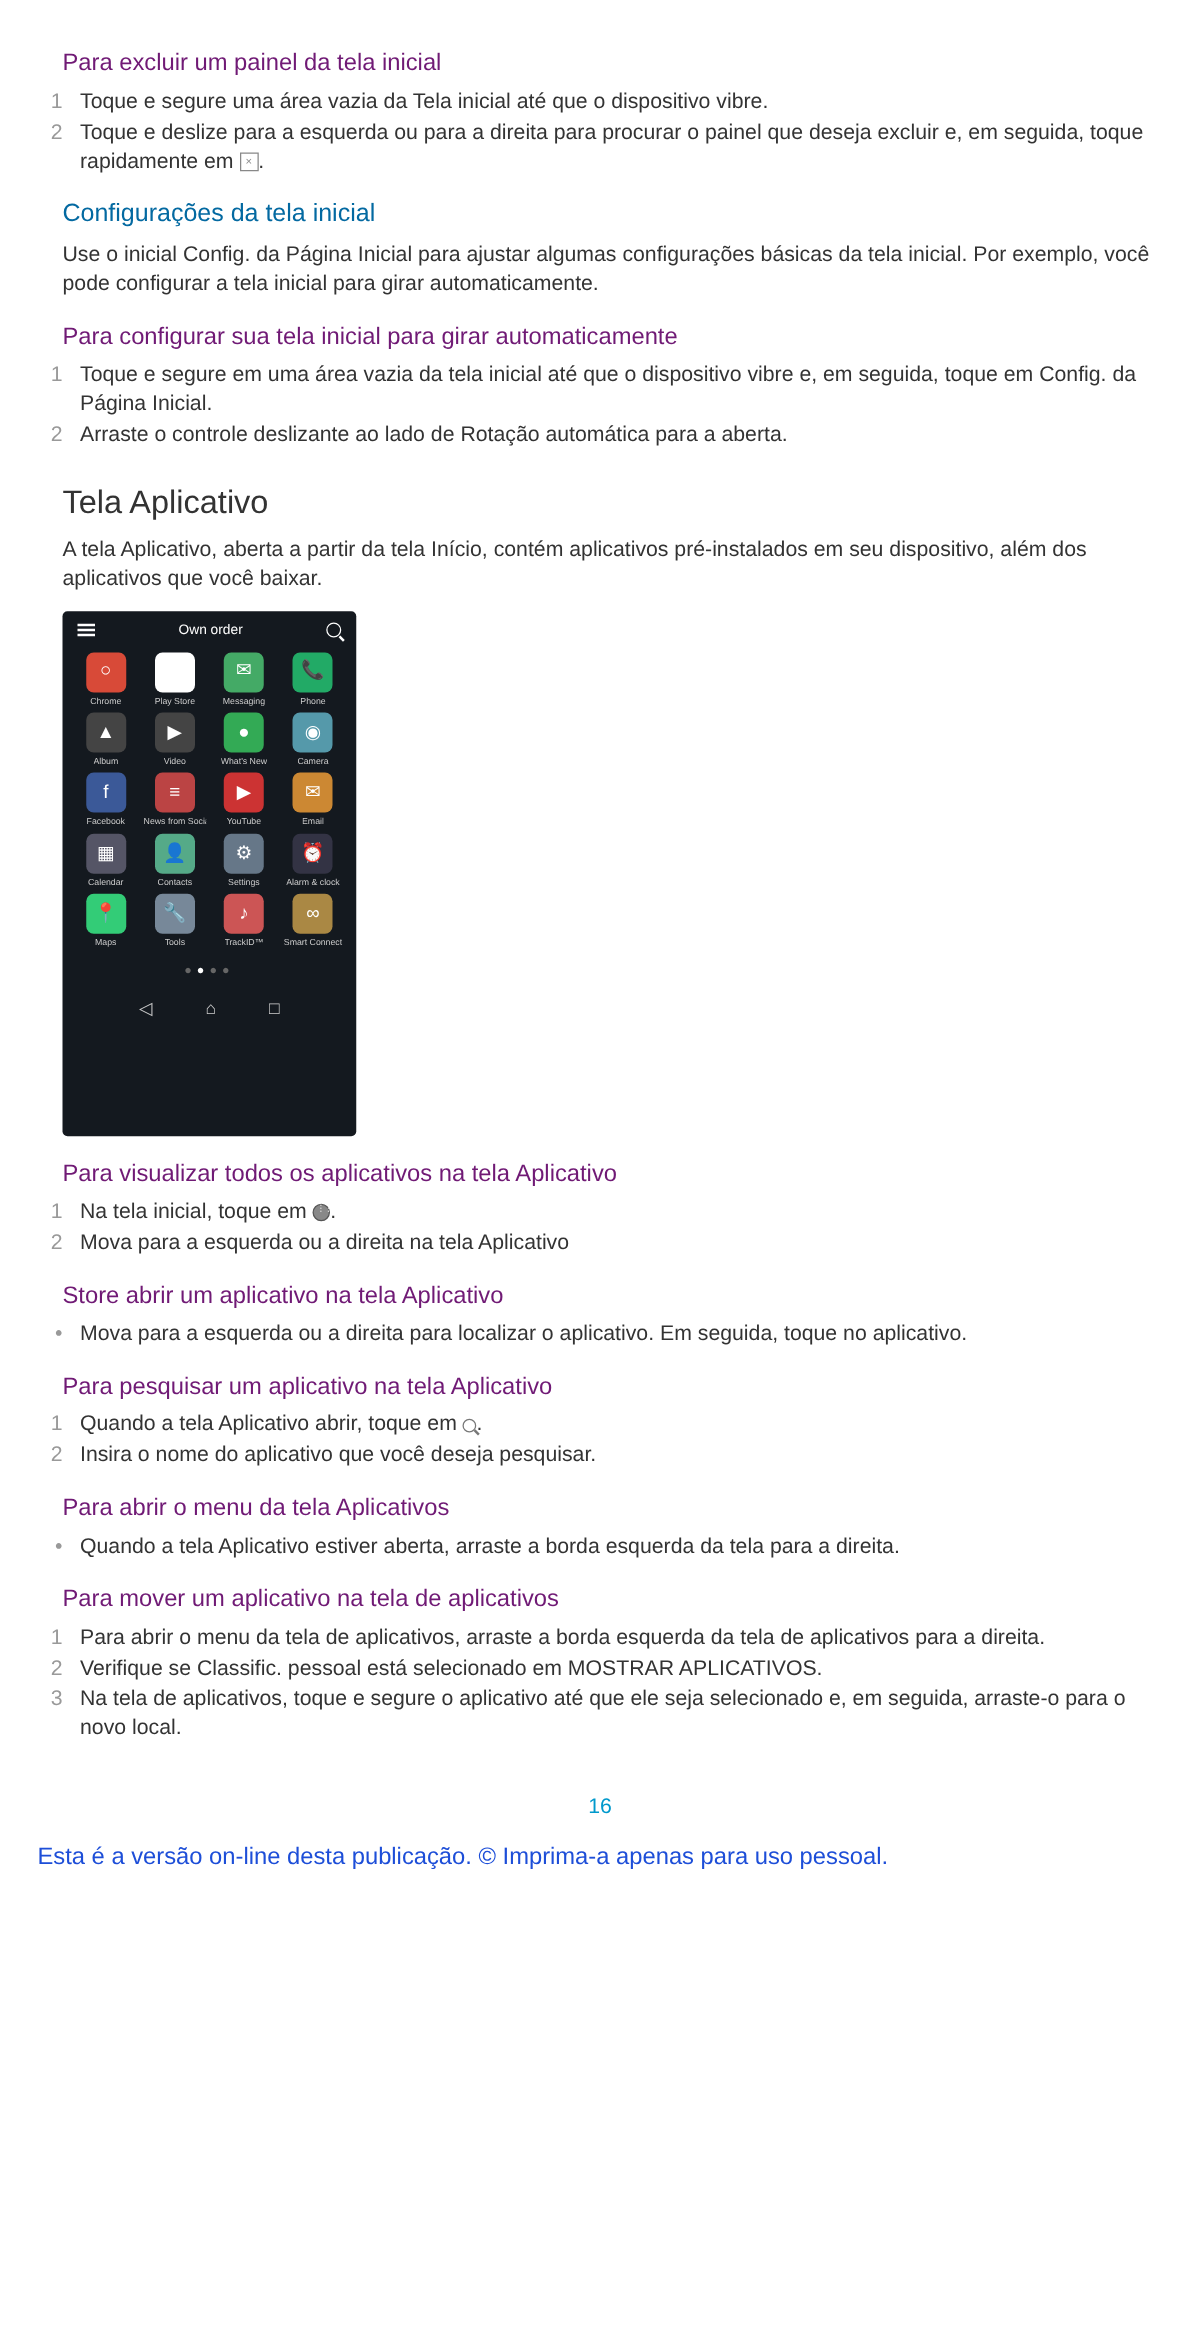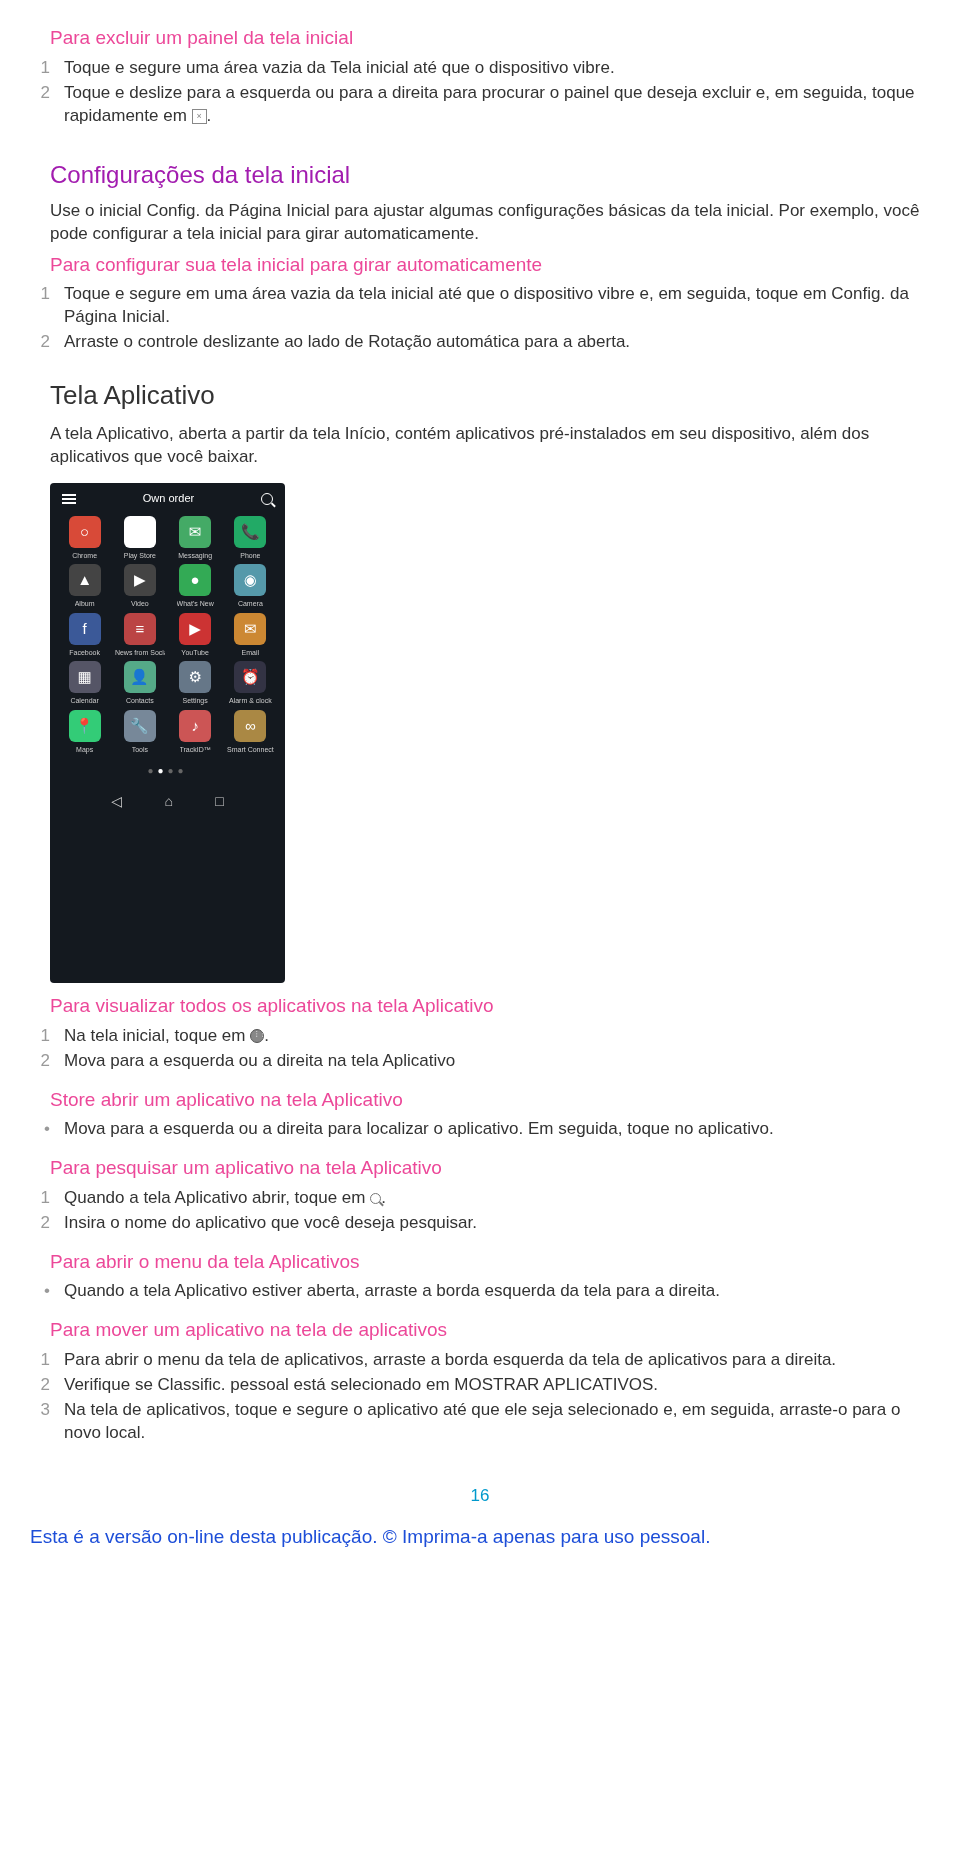--- a/index.html
+++ b/index.html
@@ -1,26 +1,26 @@
 <!DOCTYPE html>
 <html><head>
 <meta charset="utf-8">
 <style>
 body{font-family:Arial,Helvetica,sans-serif;font-size:17px;line-height:1.35;color:#333;margin:0;padding:20px 30px 12px 30px;max-width:960px;box-sizing:border-box}
-.blue-head{color:#ec4899;font-size:19px;margin:5px 0 6px 20px}
-.sub-head{color:#a21caf;font-size:24px;margin:32px 0 8px 20px}
+.blue-head{color:#701a75;font-size:19px;margin:18px 0 6px 20px}
+.sub-head{color:#0369a1;font-size:20px;margin:18px 0 8px 20px}
 .big-head{color:#333;font-size:26px;font-weight:normal;margin:24px 0 10px 20px}
 ol{list-style:none;margin:4px 0 14px 0;padding:0}
 ol li{display:flex;margin:2px 0}
 .num{color:#999;min-width:20px;text-align:right;margin-right:14px;flex-shrink:0}
 .bul{color:#999;min-width:20px;text-align:right;margin-right:14px;flex-shrink:0}
 .txt{flex:1}
 p{margin:6px 0 6px 20px}
 b{font-weight:normal}
-.ph{width:235px;height:500px;background:#14191f;border-radius:4px;margin:14px 0 10px 20px;position:relative;color:#bbb;font-size:8px;text-align:center}
+.ph{width:235px;height:420px;background:#14191f;border-radius:4px;margin:14px 0 10px 20px;position:relative;color:#bbb;font-size:8px;text-align:center}
 .ph-top{display:flex;justify-content:space-between;align-items:center;padding:8px 12px;color:#fff;font-size:11px}
 .hamb{width:14px;height:2px;background:#fff;box-shadow:0 4px 0 #fff,0 -4px 0 #fff}
 .mag{width:10px;height:10px;border:1.5px solid #fff;border-radius:50%;position:relative}
 .mag:after{content:"";position:absolute;width:5px;height:1.5px;background:#fff;bottom:-2px;right:-4px;transform:rotate(45deg)}
 .grid{display:grid;grid-template-columns:repeat(4,1fr);gap:4px 2px;padding:2px 8px}
 .app{display:flex;flex-direction:column;align-items:center;gap:3px}
 .ic{width:32px;height:32px;border-radius:6px;display:flex;align-items:center;justify-content:center;font-size:15px}
 .lbl{font-size:7px;color:#ccc;white-space:nowrap;overflow:hidden;max-width:50px}
 .dots{text-align:center;color:#666;margin:8px 0;font-size:10px;letter-spacing:4px}
 .dots .act{color:#fff}

